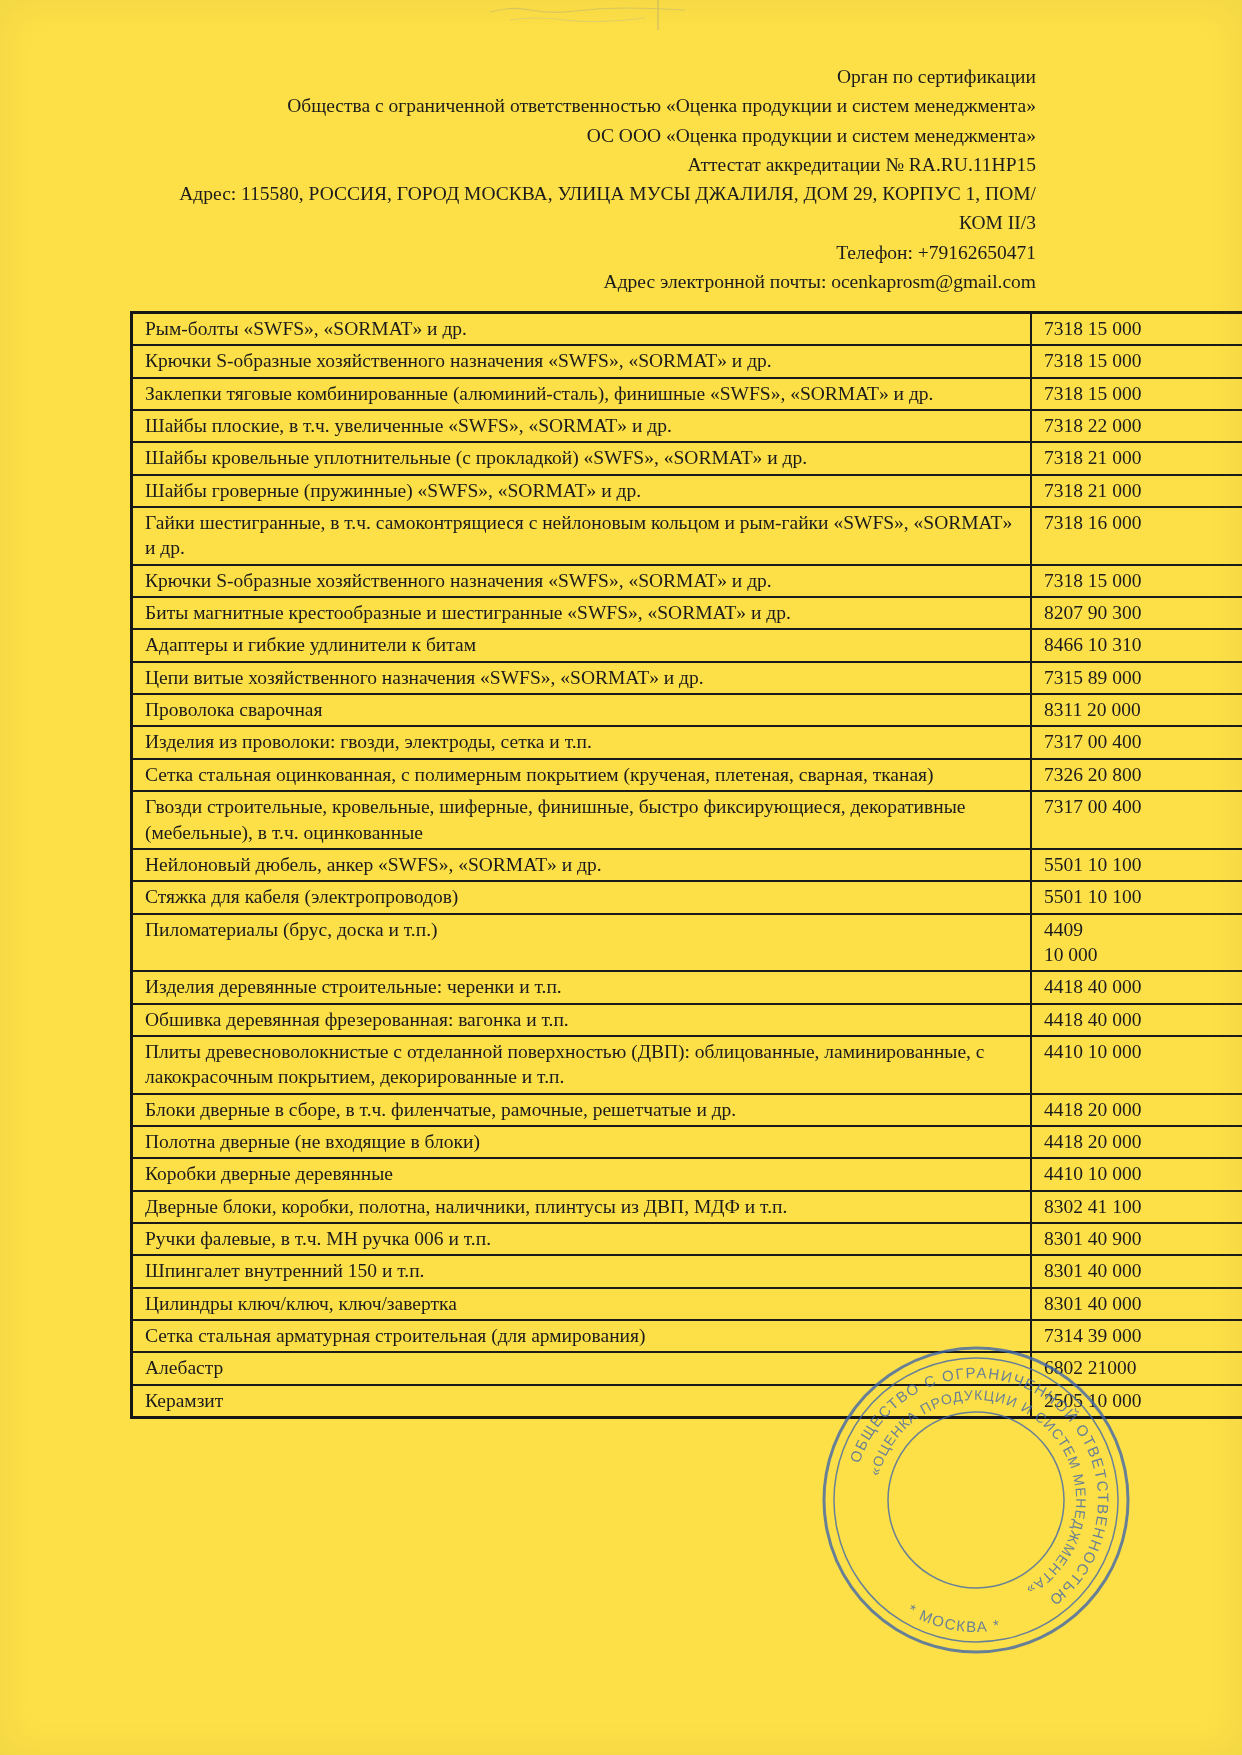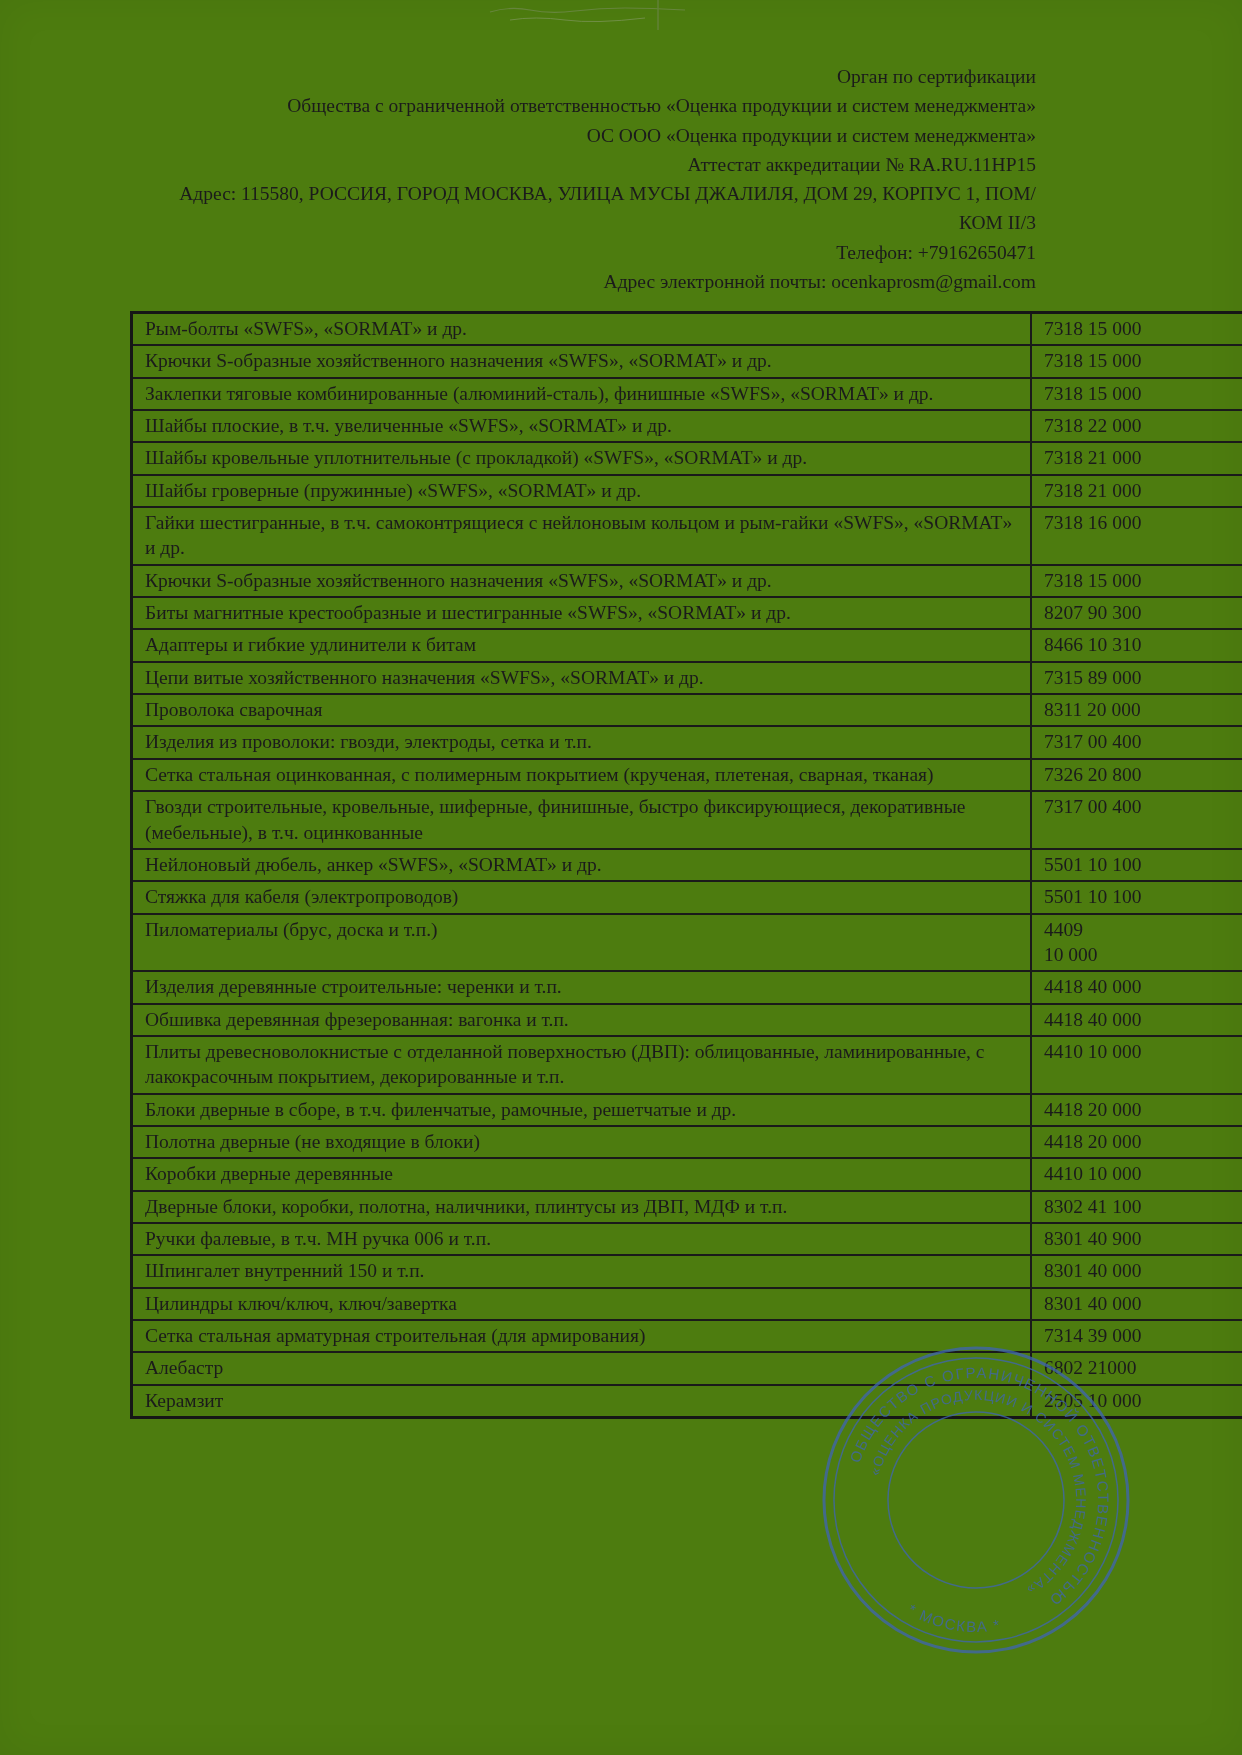--- a/index.html
+++ b/index.html
@@ -2,21 +2,21 @@
 <html><head>
 <meta charset="utf-8">
 <style>
   * { box-sizing: border-box; margin: 0; padding: 0; }
   html,body { background:#d8d8d5; }
   .page {
     position: relative;
     width: 1242px;
     height: 1755px;
     margin: 0 auto;
-    background: #4d7c0f;
+    background: #fde047;
     font-family: "Liberation Serif", serif;
     color: #1b1b1b;
     overflow: hidden;
     box-shadow: inset 0 0 40px rgba(0,0,0,0.06);
   }
   .scan-mark {
     position: absolute;
     top: 0;
     left: 480px;
     width: 220px;

